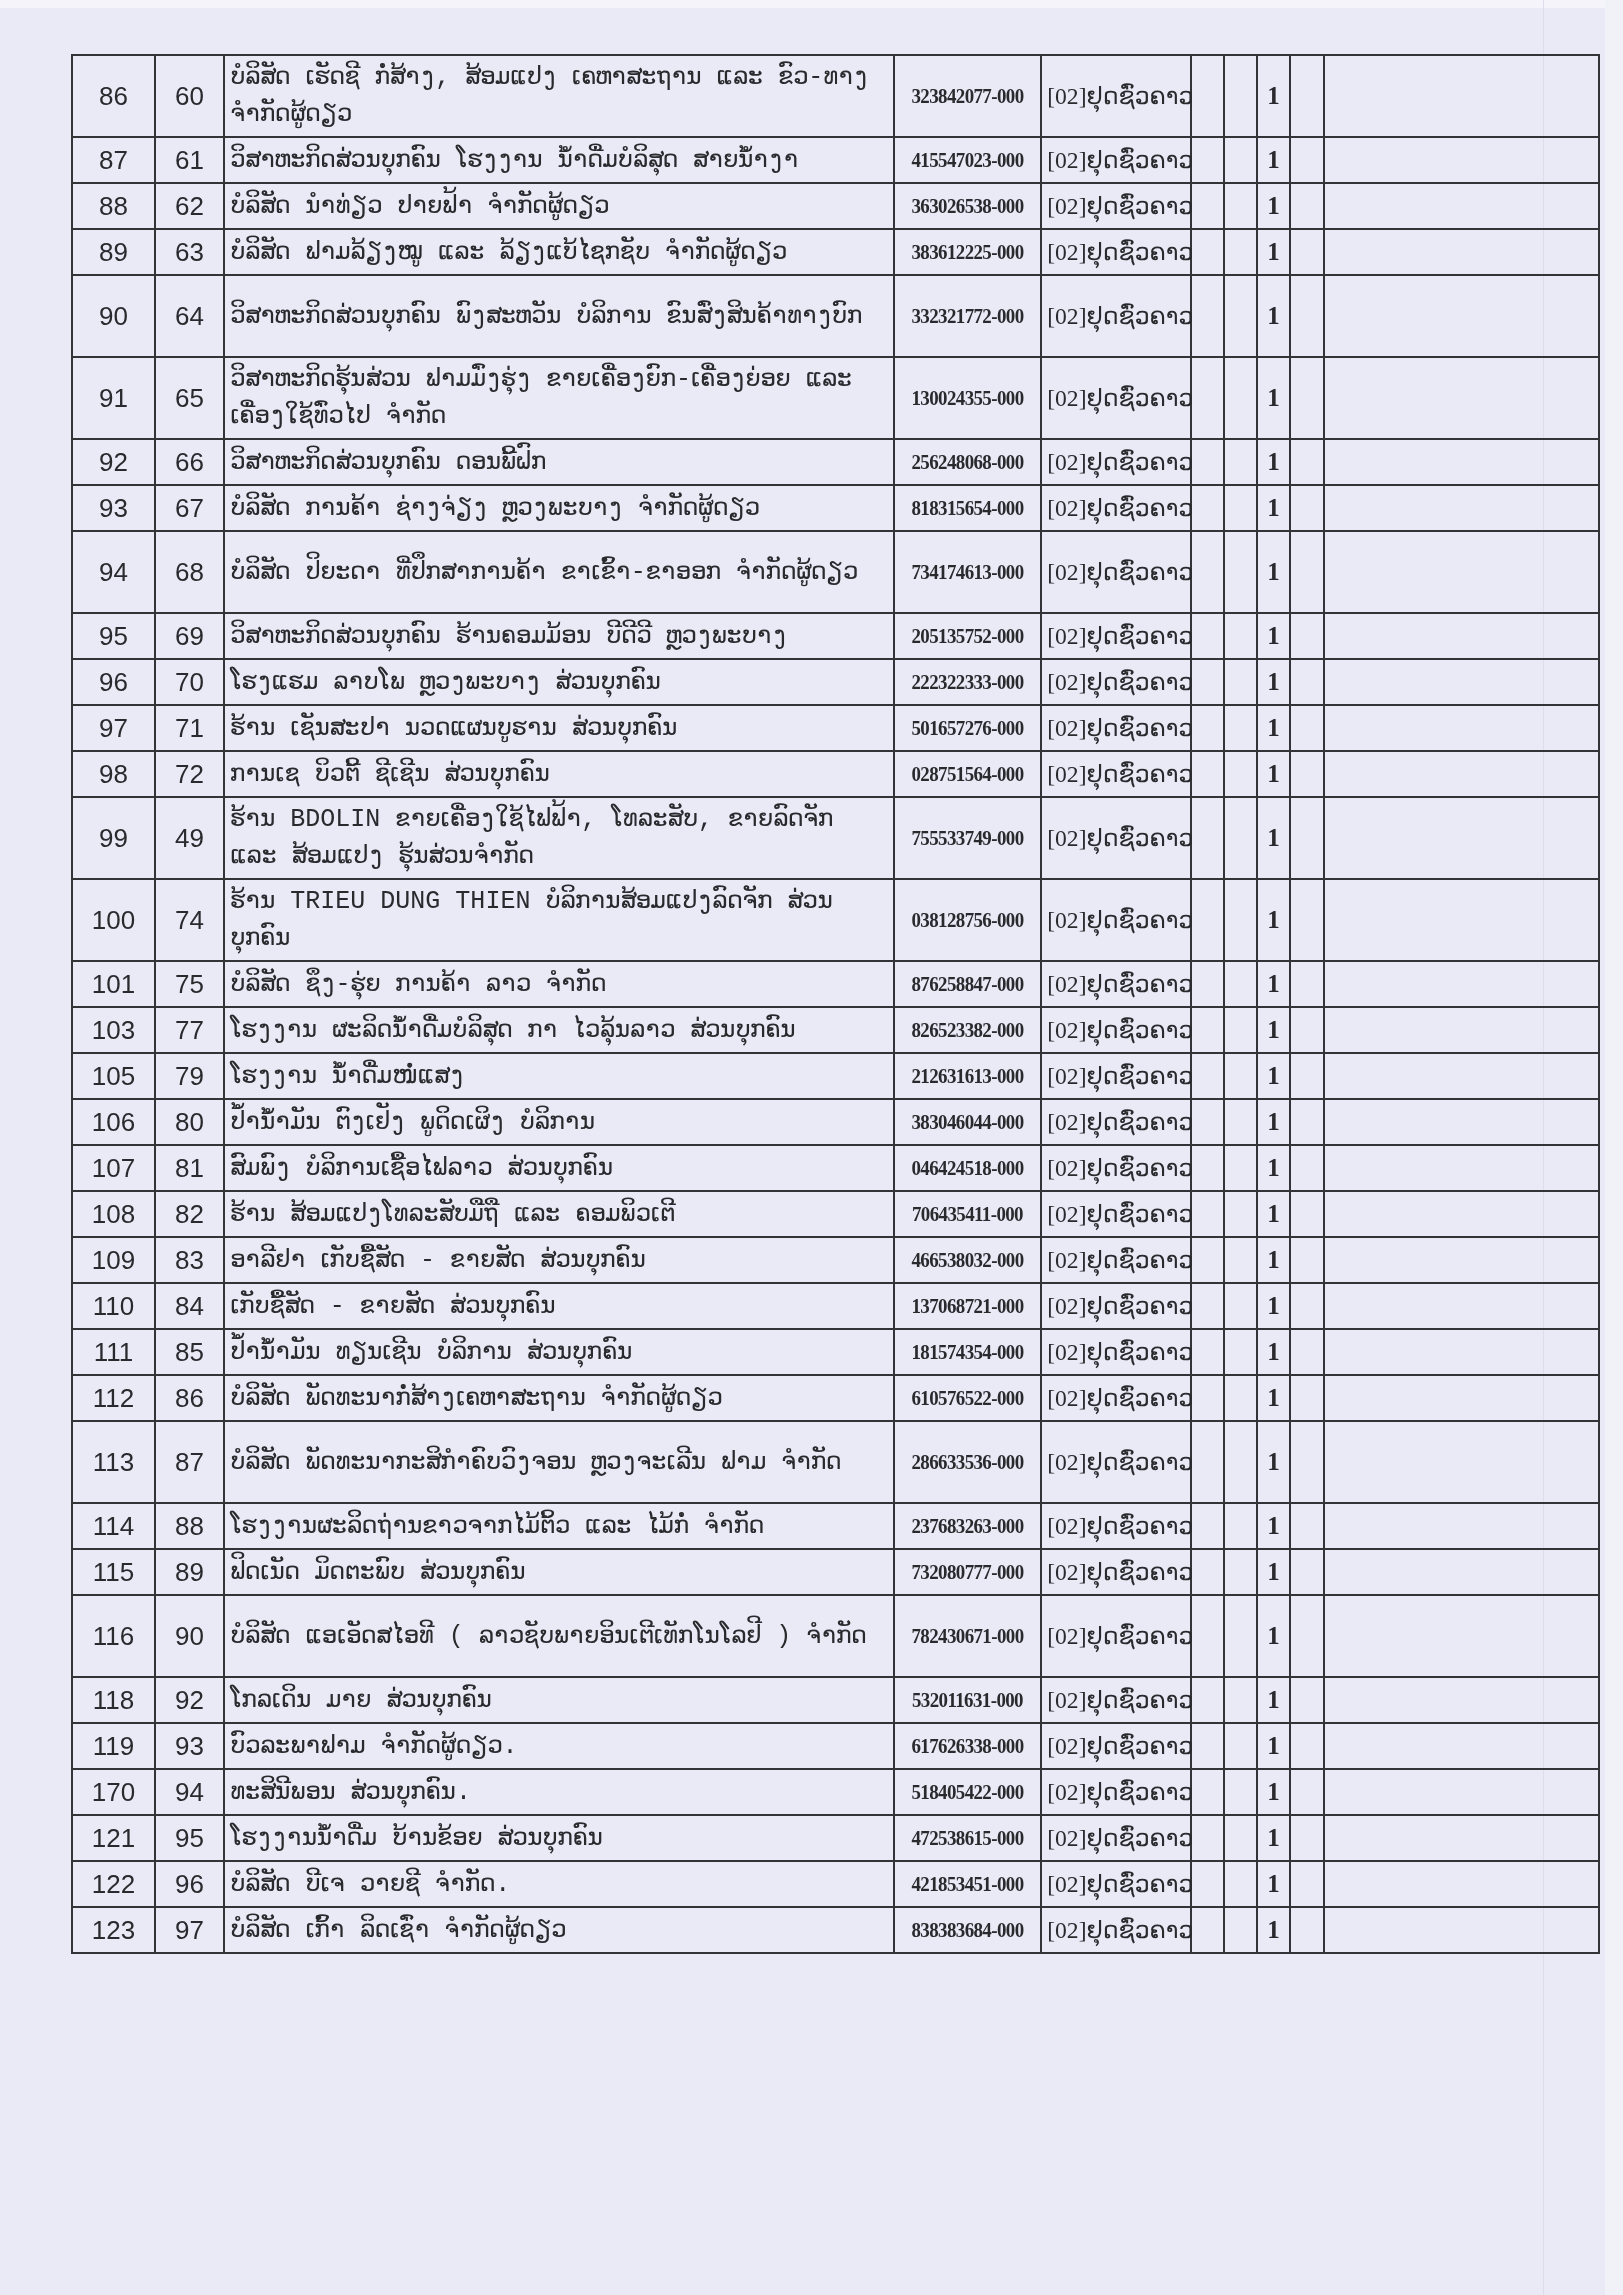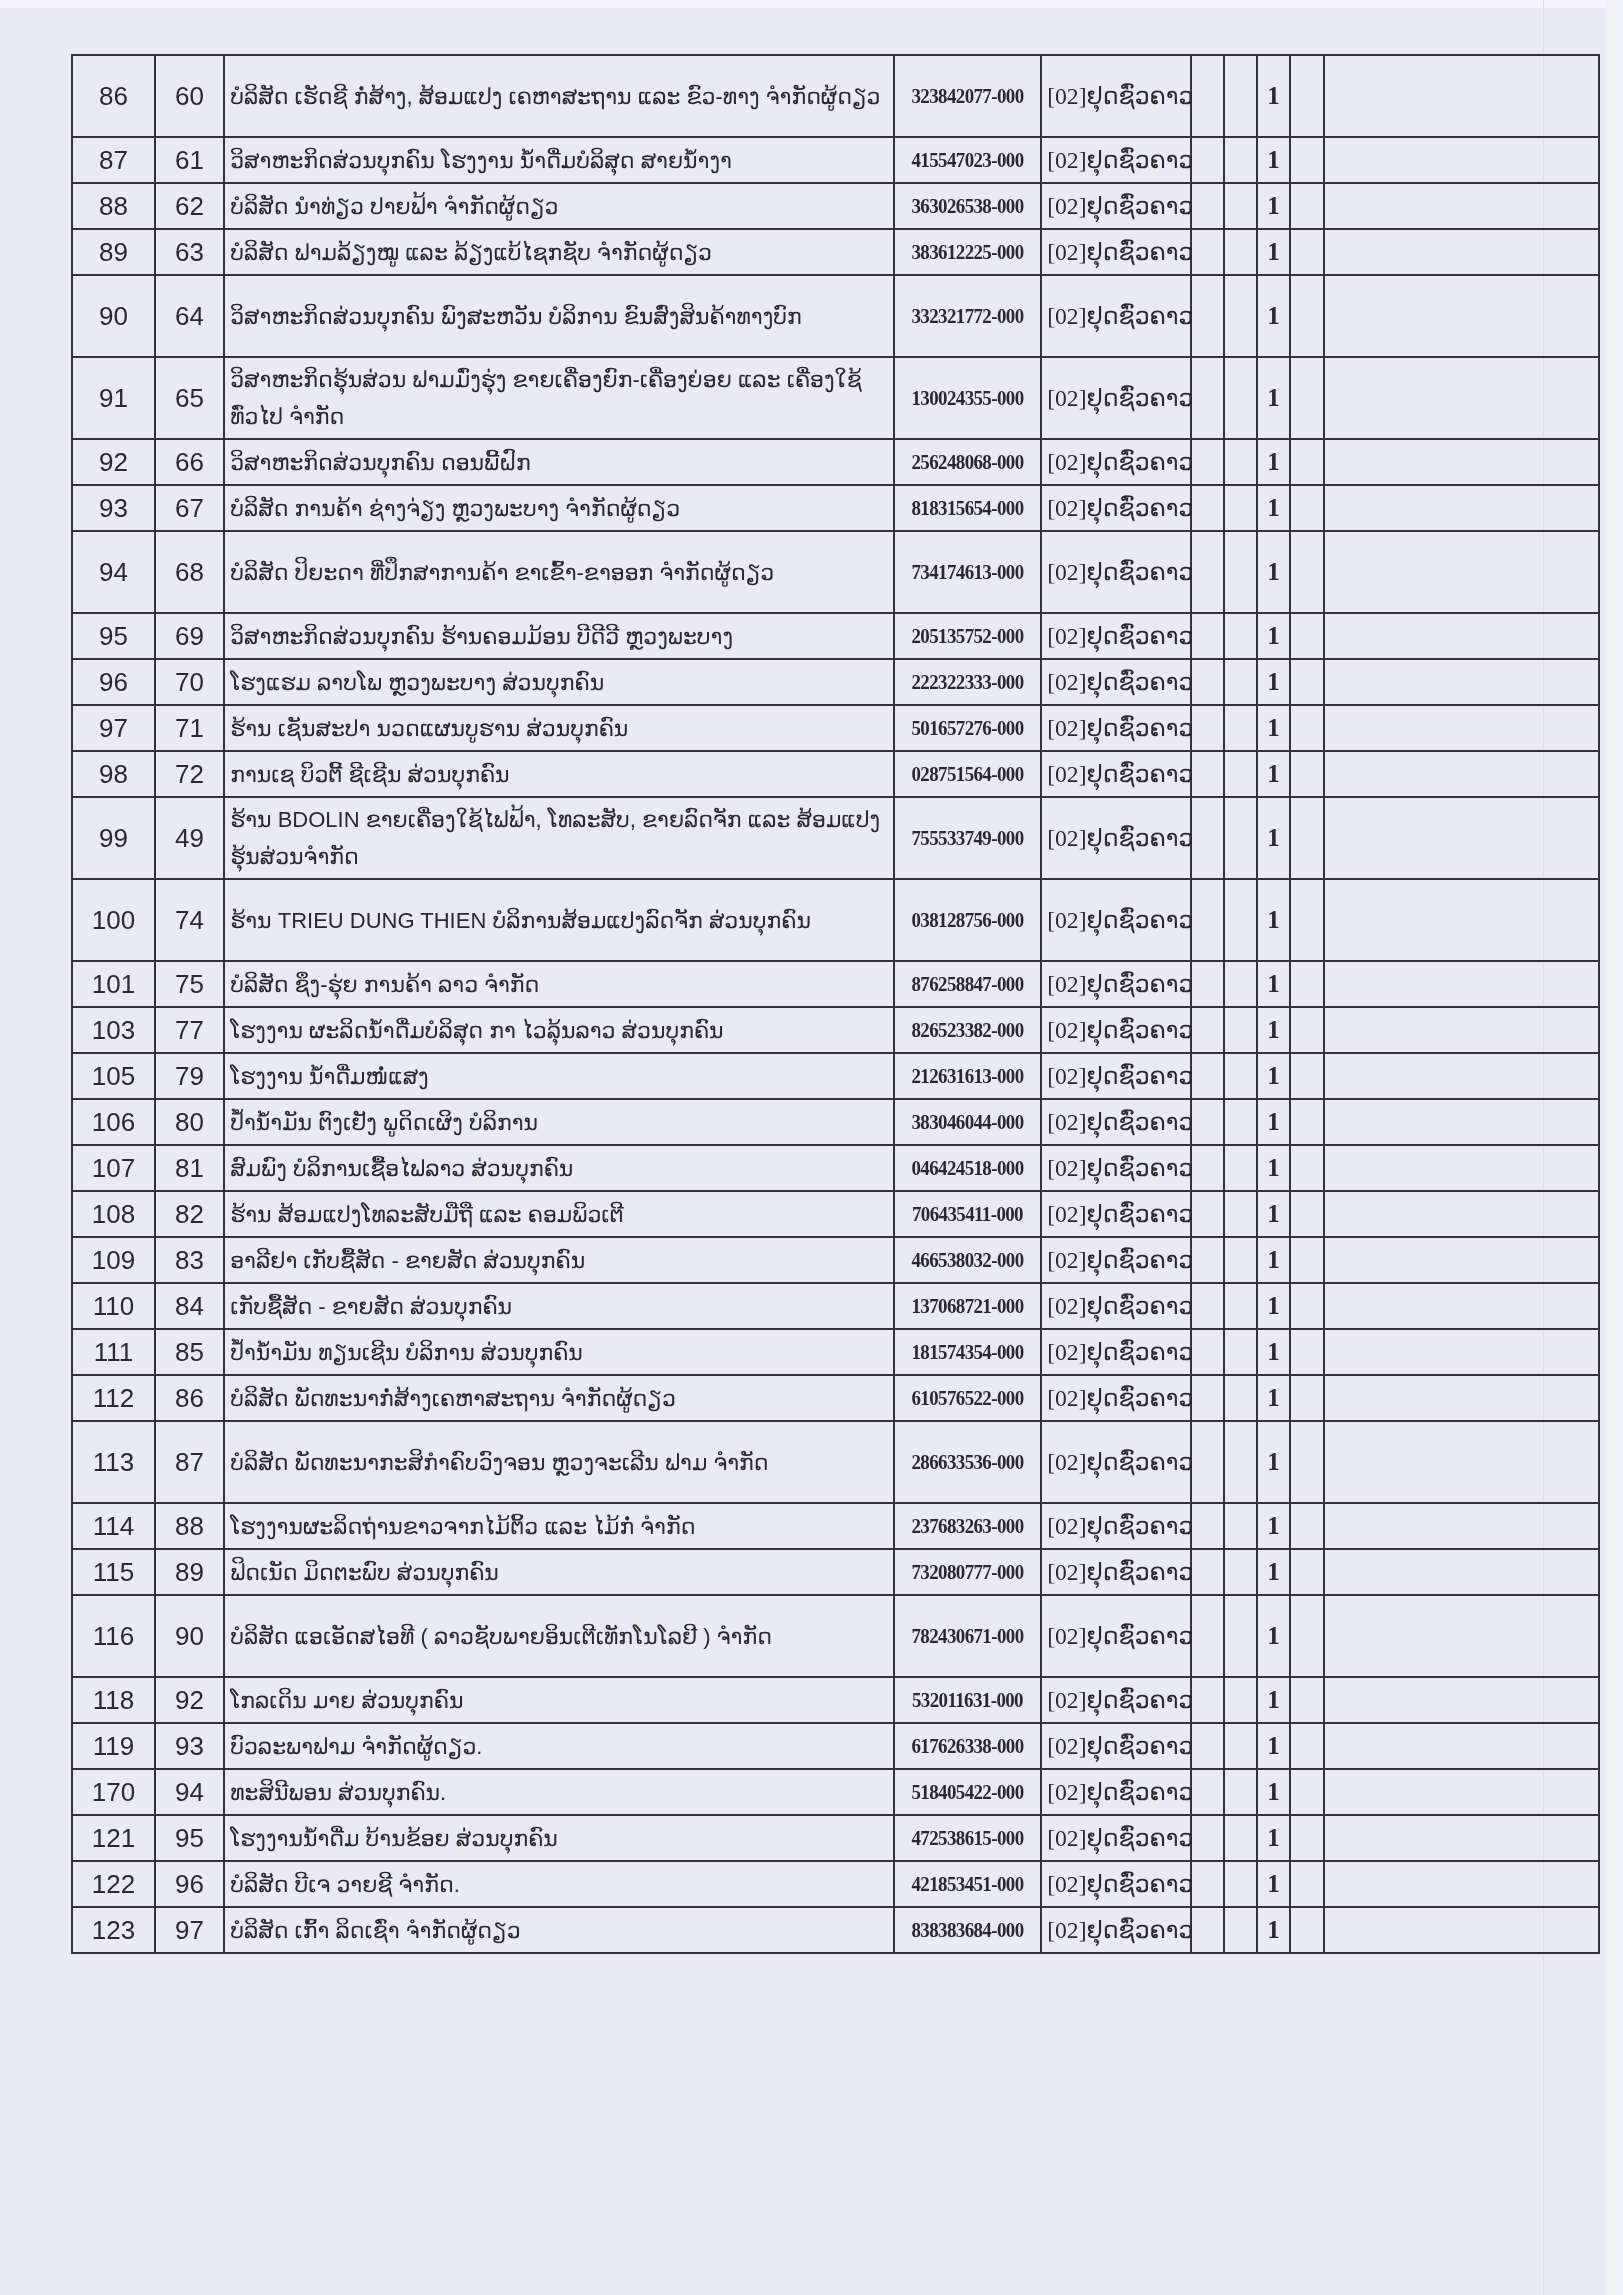--- a/index.html
+++ b/index.html
@@ -42,25 +42,25 @@
       vertical-align: middle;
     }
     table.ledger tr { height: 46px; margin-left: 23px; }
     table.ledger tr.tall { height: 82px; }
     .c-no, .c-seq {
       text-align: center;
       font-size: 26px;
       font-family: "Liberation Sans", sans-serif;
     }
     .c-name {
-      font-size: 22px;
+      font-size: 25px;
       line-height: 37px;
       padding-left: 5.2px !important;
       padding-right: 6.5px !important;
-      font-family: Liberation Sans, sans-serif;
+      font-family: Liberation Mono, monospace;
     }
     .c-tax {
       text-align: center;
       font-size: 22px;
       font-weight: bold;
       letter-spacing: -0.7px;
       font-family: "Liberation Serif", "DejaVu Serif", serif;
       transform: scaleX(0.86);
     }
     .c-type {

